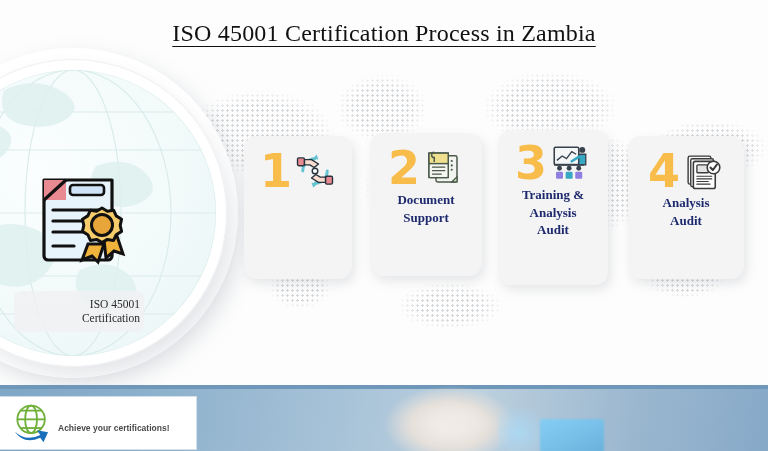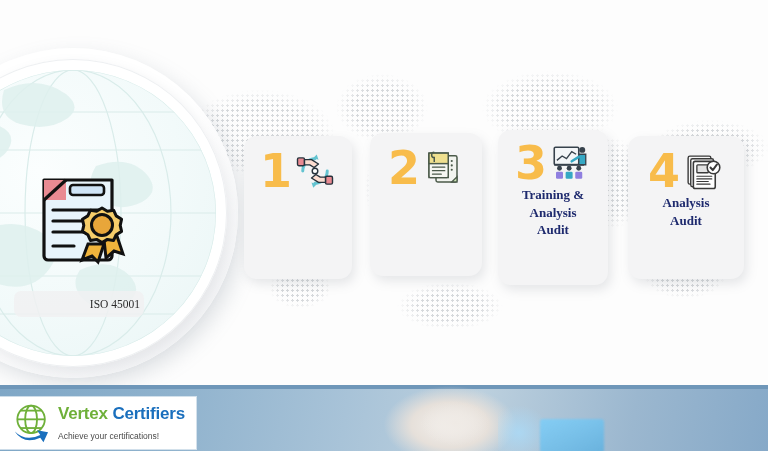--- a/index.html
+++ b/index.html
@@ -118,29 +118,30 @@
   .logo-box{
     position:absolute;left:0;bottom:2px;width:186px;height:52px;
     background:#ffffff;display:flex;align-items:center;gap:4px;padding-left:10px;
     box-shadow:0 0 0 1px rgba(255,255,255,.6);
   }
   .logo-mark{width:44px;height:44px;flex:0 0 auto;}
   .logo-text{display:flex;flex-direction:column;line-height:1;}
   .logo-name{font-family:"Liberation Sans", sans-serif;font-size:17px;font-weight:bold;letter-spacing:-.2px;}
   .lg-v{color:#6FB03A;}
   .lg-c{color:#1A6FBD;}
-  .logo-tag{font-family:"Liberation Sans", sans-serif;font-size:8.5px;color:#4a4a4a;margin-top:10px;}
+  .logo-tag{font-family:"Liberation Sans", sans-serif;font-size:8.5px;color:#4a4a4a;margin-top:10px;font-weight:bold;}
 </style>
 </head>
 <body>
 
 <div class="stage">
 
   <div class="dots"></div>
 
+  <div class="title">ISO 45001 Certification Process in Zambia</div>
 
   <div class="disc-wrap">
     <div class="disc-halo"></div>
     <div class="disc-ring"></div>
 
     <div class="disc-globe">
       <svg width="286" height="286" viewBox="0 0 286 286" aria-hidden="true">
         <g fill="none" stroke="#d9ecea" stroke-width="1.2">
           <ellipse cx="143" cy="143" rx="143" ry="143"></ellipse>
           <ellipse cx="143" cy="143" rx="48" ry="143"></ellipse>
@@ -175,20 +176,21 @@
         </g>
         <path d="M58 78 l-6 16 l10 -4 l6 6 l6 -18z" fill="#f0b43c" stroke="#111" stroke-width="3"></path>
         <path d="M74 74 l2 18 l8 -7 l9 3 l-6 -18z" fill="#f0b43c" stroke="#111" stroke-width="3"></path>
         <path d="M72 42 l5.4 3.2 l6.2 -1 l2.6 5.7 l5.4 3.3 l-1.4 6.1 l1.4 6.1 l-5.4 3.3 l-2.6 5.7 l-6.2 -1 l-5.4 3.2 l-5.4 -3.2 l-6.2 1 l-2.6 -5.7 l-5.4 -3.3 l1.4 -6.1 l-1.4 -6.1 l5.4 -3.3 l2.6 -5.7 l6.2 1z" fill="#f6cd6a" stroke="#111" stroke-width="3" stroke-linejoin="round"></path>
         <circle cx="72" cy="59" r="10.5" fill="#e8a63a" stroke="#111" stroke-width="3"></circle>
       </svg>
     </div>
 
     <div class="cert-label">
       <div>ISO 45001</div>
+      <div>Certification</div>
     </div>
   </div>
 
   <div class="cards">
 
     <div class="card c1">
       <div class="card-top">
         <span class="num">1</span>
         <span class="ico">
           <svg width="42" height="42" viewBox="0 0 48 48" aria-hidden="true">
@@ -223,20 +225,24 @@
             </g>
             <g fill="#4b5a4a">
                 <circle cx="34" cy="16" r="1.2"></circle>
                 <circle cx="34" cy="21" r="1.2"></circle>
                 <circle cx="34" cy="26" r="1.2"></circle>
               </g>
             <path d="M34 40 l6 -6 v6z" fill="#cfe6b8" stroke="#4b5a4a" stroke-width="1.5"></path>
           </svg>
         </span>
       </div>
+      <div class="card-label">
+        <div>Document</div>
+        <div>Support</div>
+      </div>
     </div>
 
     <div class="card c3">
       <div class="card-top">
         <span class="num">3</span>
         <span class="ico">
           <svg width="42" height="42" viewBox="0 0 48 48" aria-hidden="true">
             <rect x="6" y="6" width="28" height="20" rx="1.5" fill="#f4f6f8" stroke="#37424c" stroke-width="1.8"></rect>
             <polyline points="9,21 15,16 20,19 26,11 31,14" fill="none" stroke="#37424c" stroke-width="1.6"></polyline>
             <line x1="6" y1="26" x2="40" y2="26" stroke="#37424c" stroke-width="2.2"></line>
@@ -303,19 +309,18 @@
             <circle cx="23" cy="20" r="15"></circle>
             <ellipse cx="23" cy="20" rx="6.5" ry="15"></ellipse>
             <line x1="8" y1="20" x2="38" y2="20"></line>
             <path d="M11.5 10.5 H34.5"></path>
             <path d="M11.5 29.5 H34.5"></path>
           </g>
           <path d="M5 33 q12 12 28 4 l-3.5 -5 l12 2 l-5 11 l-3.5 -5 q-18 8 -28 -7z" fill="#1A6FBD"></path>
         </svg>
       </span>
       <span class="logo-text">
-        <span class="logo-name"><span class="lg-v">Vertex</span> <span class="lg-c">Certifiers</span></span>
         <span class="logo-tag">Achieve your certifications!</span>
       </span>
     </div>
   </div>
 
 </div>
 
 </body></html>

